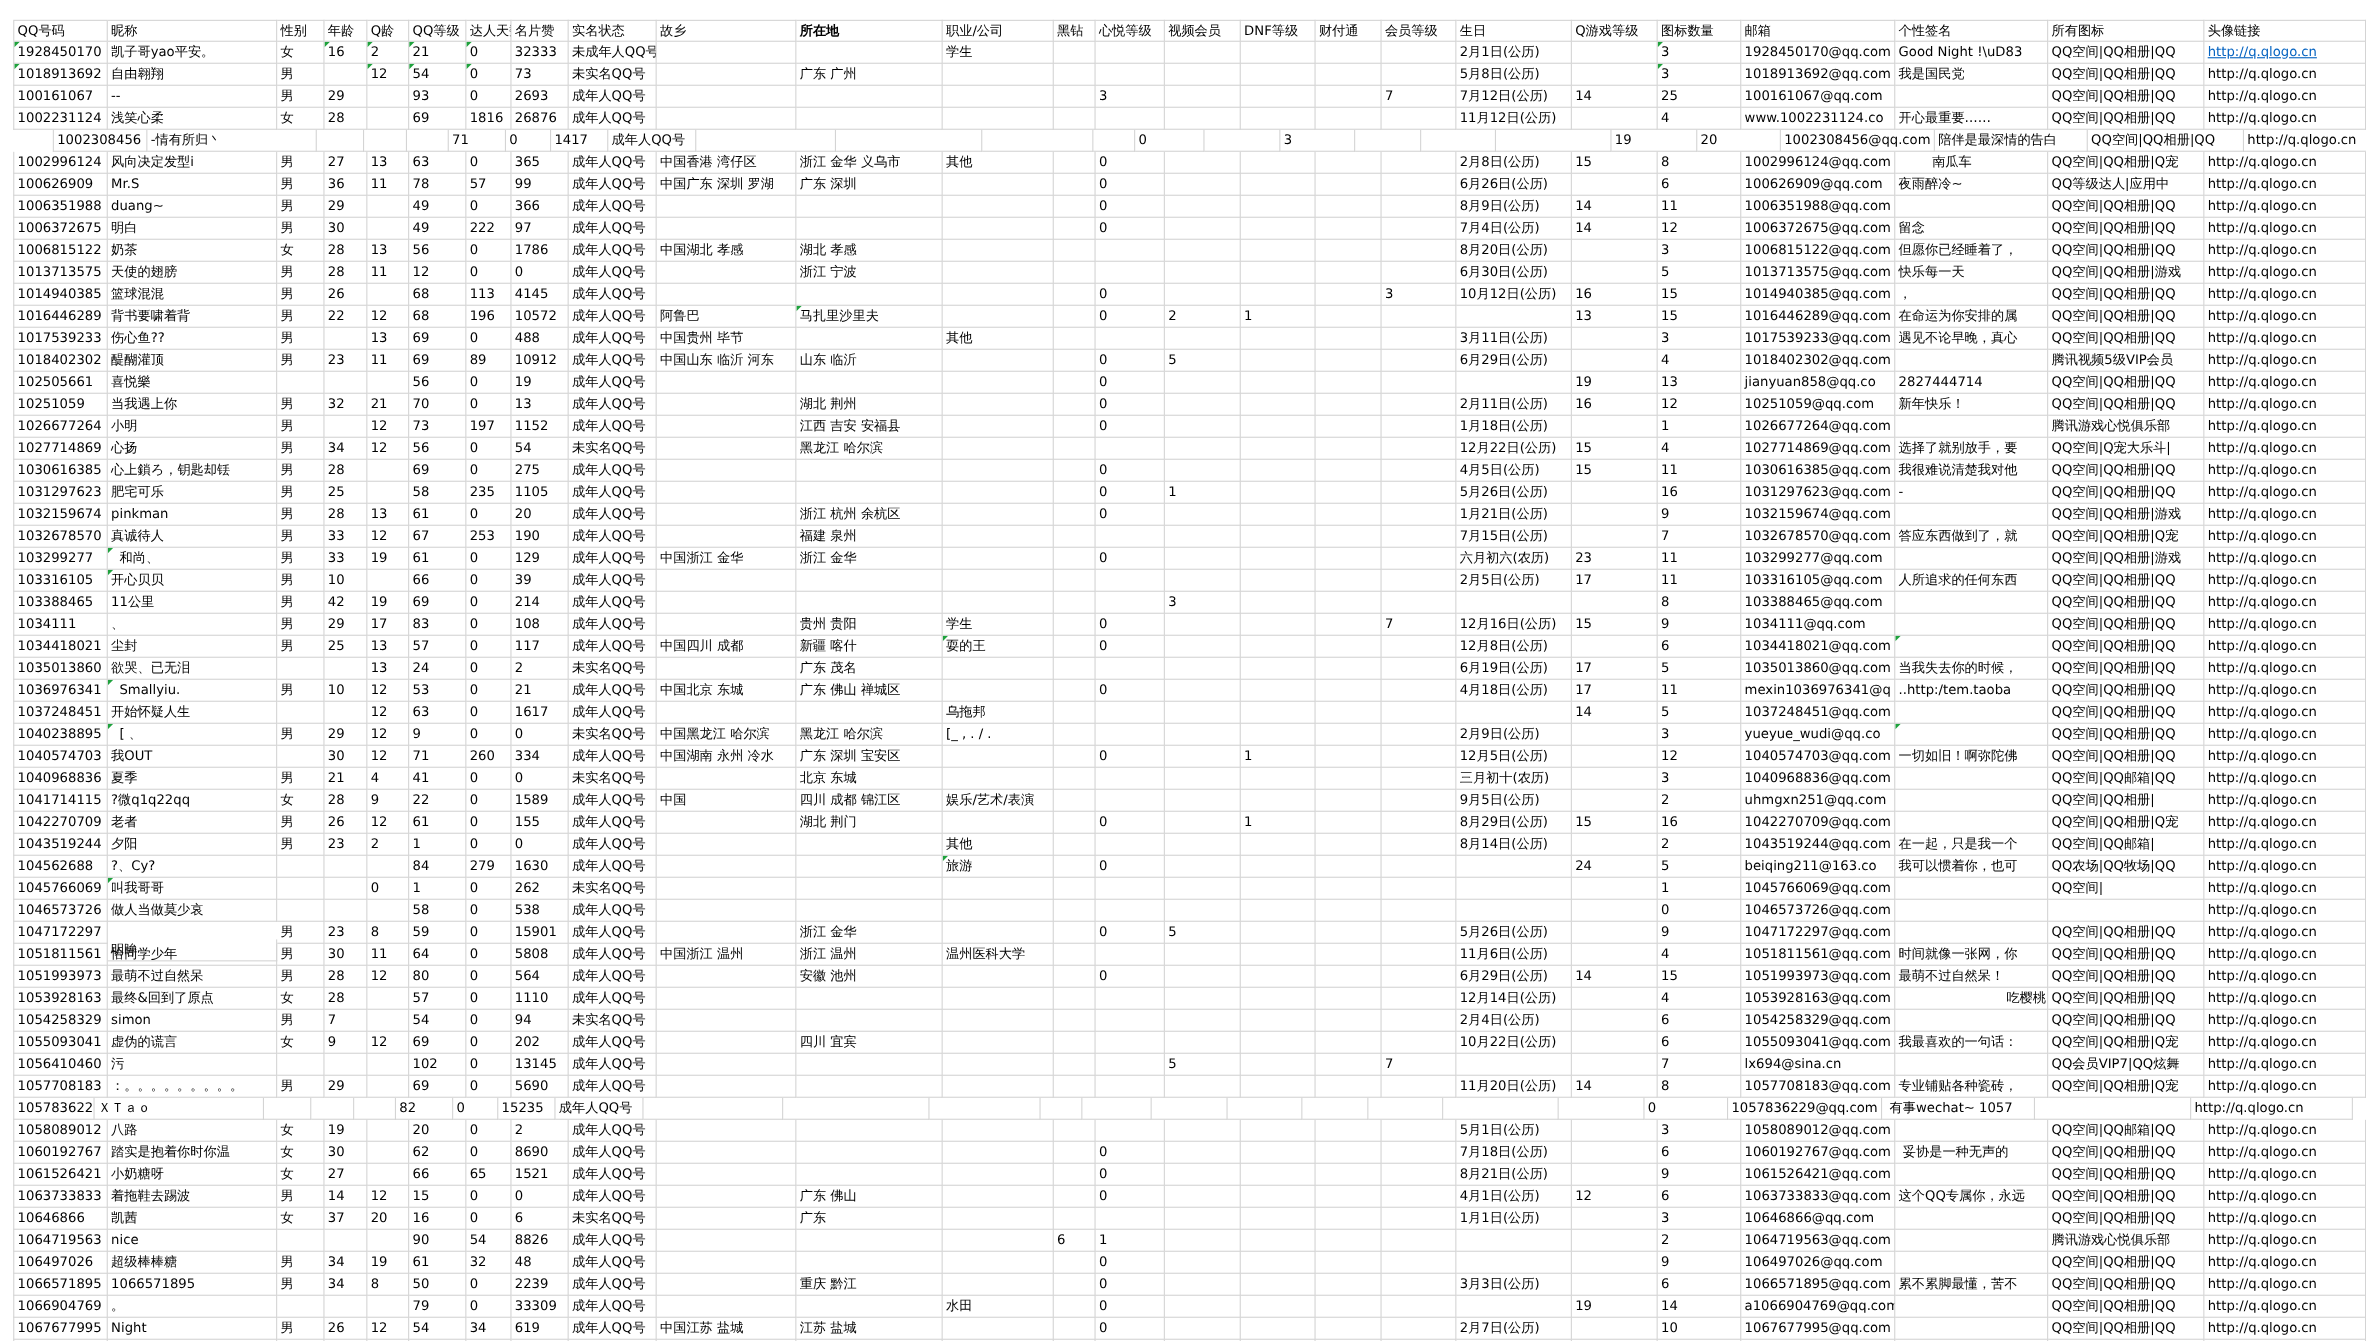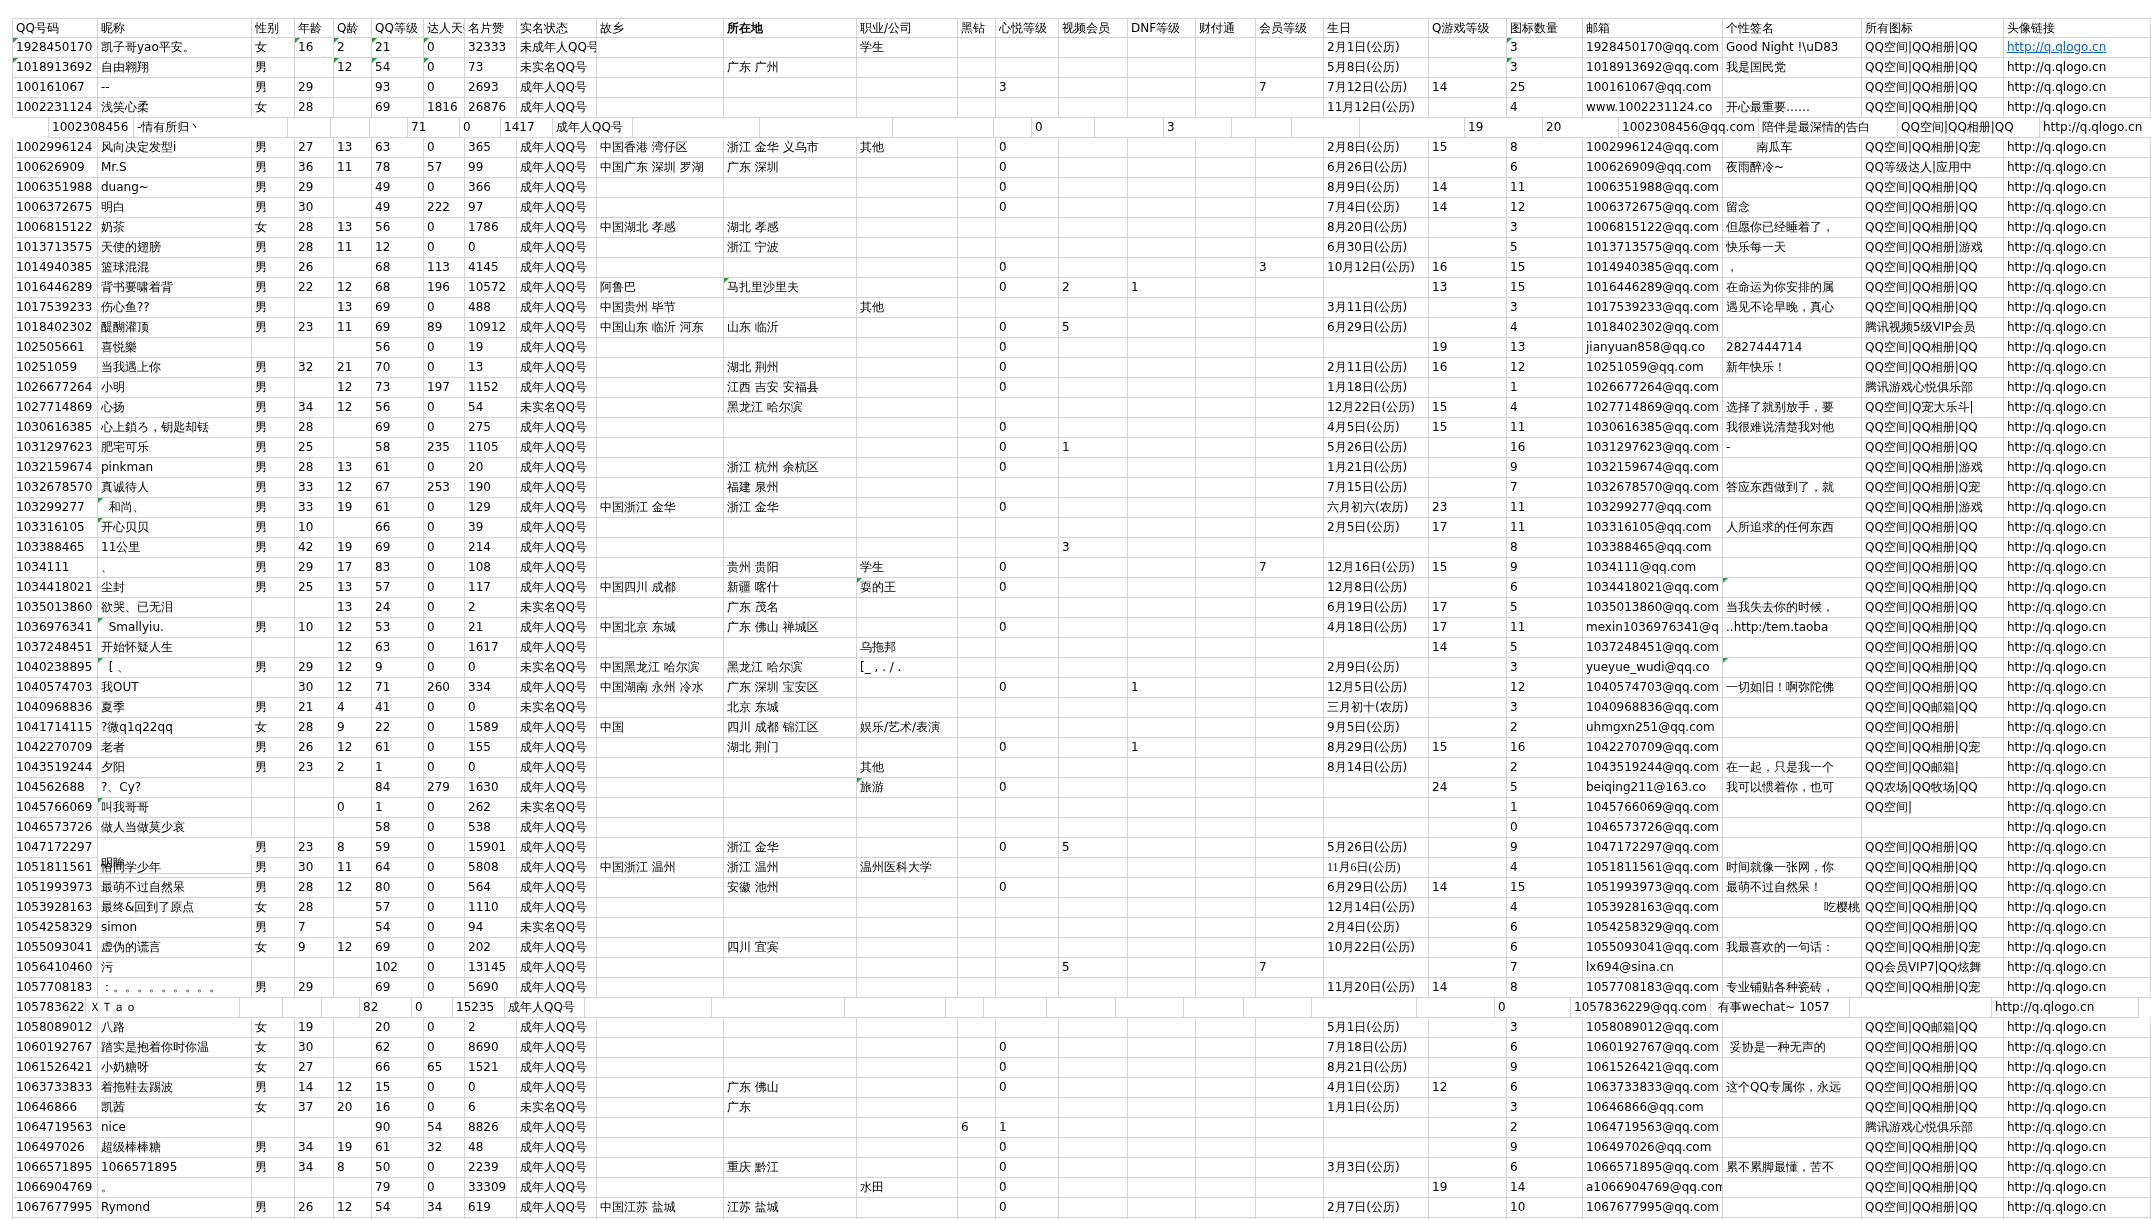--- a/index.html
+++ b/index.html
@@ -1174,21 +1174,21 @@
       <div class="cell" style="width: 80px;">成年人QQ号</div>
       <div class="cell" style="width: 127px;">中国浙江 温州</div>
       <div class="cell" style="width: 133px;">浙江 温州</div>
       <div class="cell" style="width: 101px;">温州医科大学</div>
       <div class="cell" style="width: 38px;"></div>
       <div class="cell" style="width: 63px;"></div>
       <div class="cell" style="width: 69px;"></div>
       <div class="cell" style="width: 68px;"></div>
       <div class="cell" style="width: 60px;"></div>
       <div class="cell" style="width: 68px;"></div>
-      <div class="cell" style="width: 105px; font-family: Liberation Serif, serif;">11月6日(公历)</div>
+      <div class="cell" style="width: 105px;">11月6日(公历)</div>
       <div class="cell" style="width: 78px;"></div>
       <div class="cell" style="width: 76px;">4</div>
       <div class="cell" style="width: 140px;">1051811561@qq.com</div>
       <div class="cell" style="width: 139px;">时间就像一张网，你</div>
       <div class="cell" style="width: 142px;">QQ空间|QQ相册|QQ</div>
       <div class="cell" style="width: 147px;">http://q.qlogo.cn</div>
     </div>
     <div class="row">
       <div class="cell" style="width: 86px;">1051993973</div>
       <div class="cell" style="width: 154px;">最萌不过自然呆</div>
@@ -1616,21 +1616,21 @@
       <div class="cell" style="width: 105px;"></div>
       <div class="cell" style="width: 78px;">19</div>
       <div class="cell" style="width: 76px;">14</div>
       <div class="cell" style="width: 140px;">a1066904769@qq.com</div>
       <div class="cell" style="width: 139px;"></div>
       <div class="cell" style="width: 142px;">QQ空间|QQ相册|QQ</div>
       <div class="cell" style="width: 147px;">http://q.qlogo.cn</div>
     </div>
     <div class="row">
       <div class="cell" style="width: 86px;">1067677995</div>
-      <div class="cell" style="width: 154px;">Rymond</div>
+      <div class="cell" style="width: 154px;">Night</div>
       <div class="cell" style="width: 43px;">男</div>
       <div class="cell" style="width: 39px;">26</div>
       <div class="cell" style="width: 38px;">12</div>
       <div class="cell" style="width: 52px;">54</div>
       <div class="cell" style="width: 41px;">34</div>
       <div class="cell" style="width: 52px;">619</div>
       <div class="cell" style="width: 80px;">成年人QQ号</div>
       <div class="cell" style="width: 127px;">中国江苏 盐城</div>
       <div class="cell" style="width: 133px;">江苏 盐城</div>
       <div class="cell" style="width: 101px;"></div>

